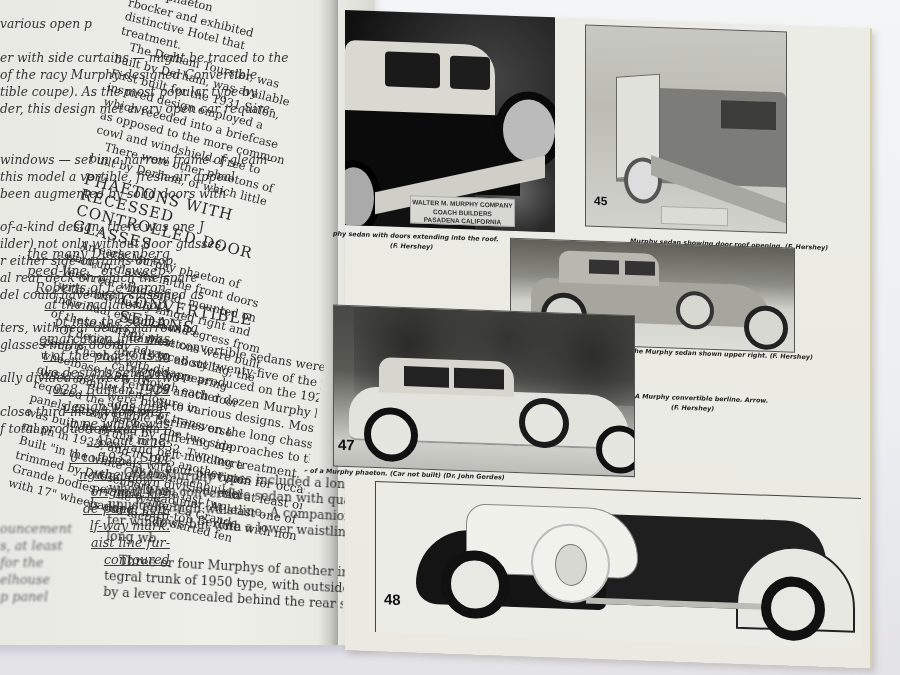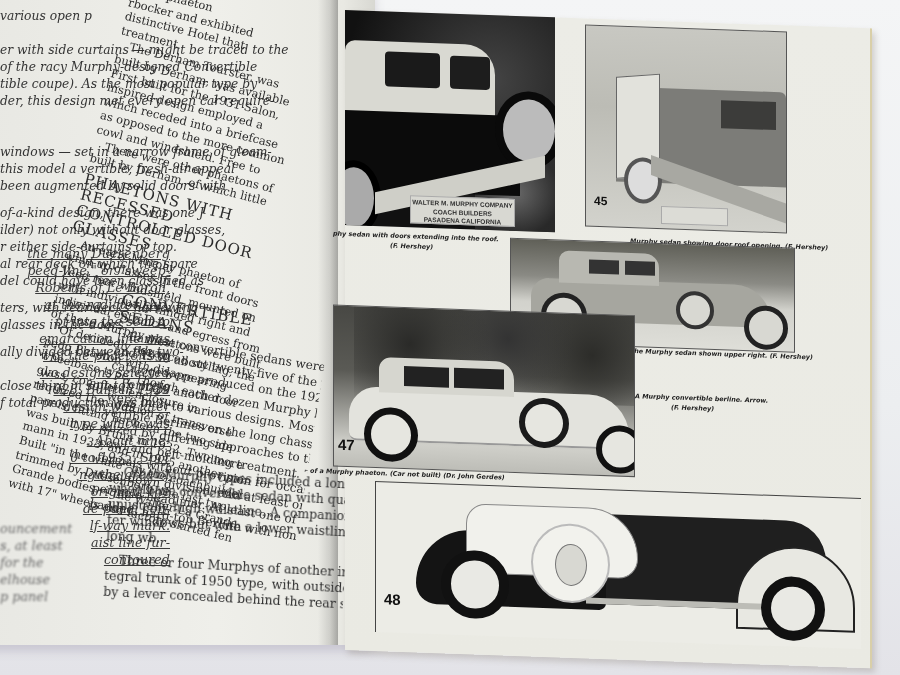--- a/index.html
+++ b/index.html
@@ -17,21 +17,21 @@
       position:absolute; left:-20px; top:-10px; width:395px; height:655px;
       background: linear-gradient(90deg, #e8e8e3 0%, #efefea 60%, #e9e9e3 92%, #d8d8d2 100%);
       border-radius:0 0 10px 0;
       box-shadow: 0 6px 10px rgba(120,110,140,0.25);
       overflow:hidden;
     }
     .col-left {
       position:absolute; left:20px; top:10px; width:170px;
       font-style:italic; font-size:12.3px; line-height:17px; color:#333;
     }
-    .col-left p { margin:8px 0 10px 0; white-space:nowrap;font-style:italic; }
+    .col-left p { margin:16px 0 10px 0; white-space:nowrap;font-style:italic; }
     .col-left .blur1 { filter: blur(0.4px); }
     .col-left2 {
       position:absolute; left:20px; top:255px; width:170px; text-align:right;
       font-style:italic; font-size:12.8px; line-height:17px; color:#3a3a3a;
       filter: blur(0.5px);
     }
     .col-left2 .l { white-space:nowrap;text-decoration:underline; }
     .col-left3 {
       position:absolute; left:20px; top:530px; width:140px;
       font-style:italic; font-size:12.8px; line-height:17px; color:#666;

